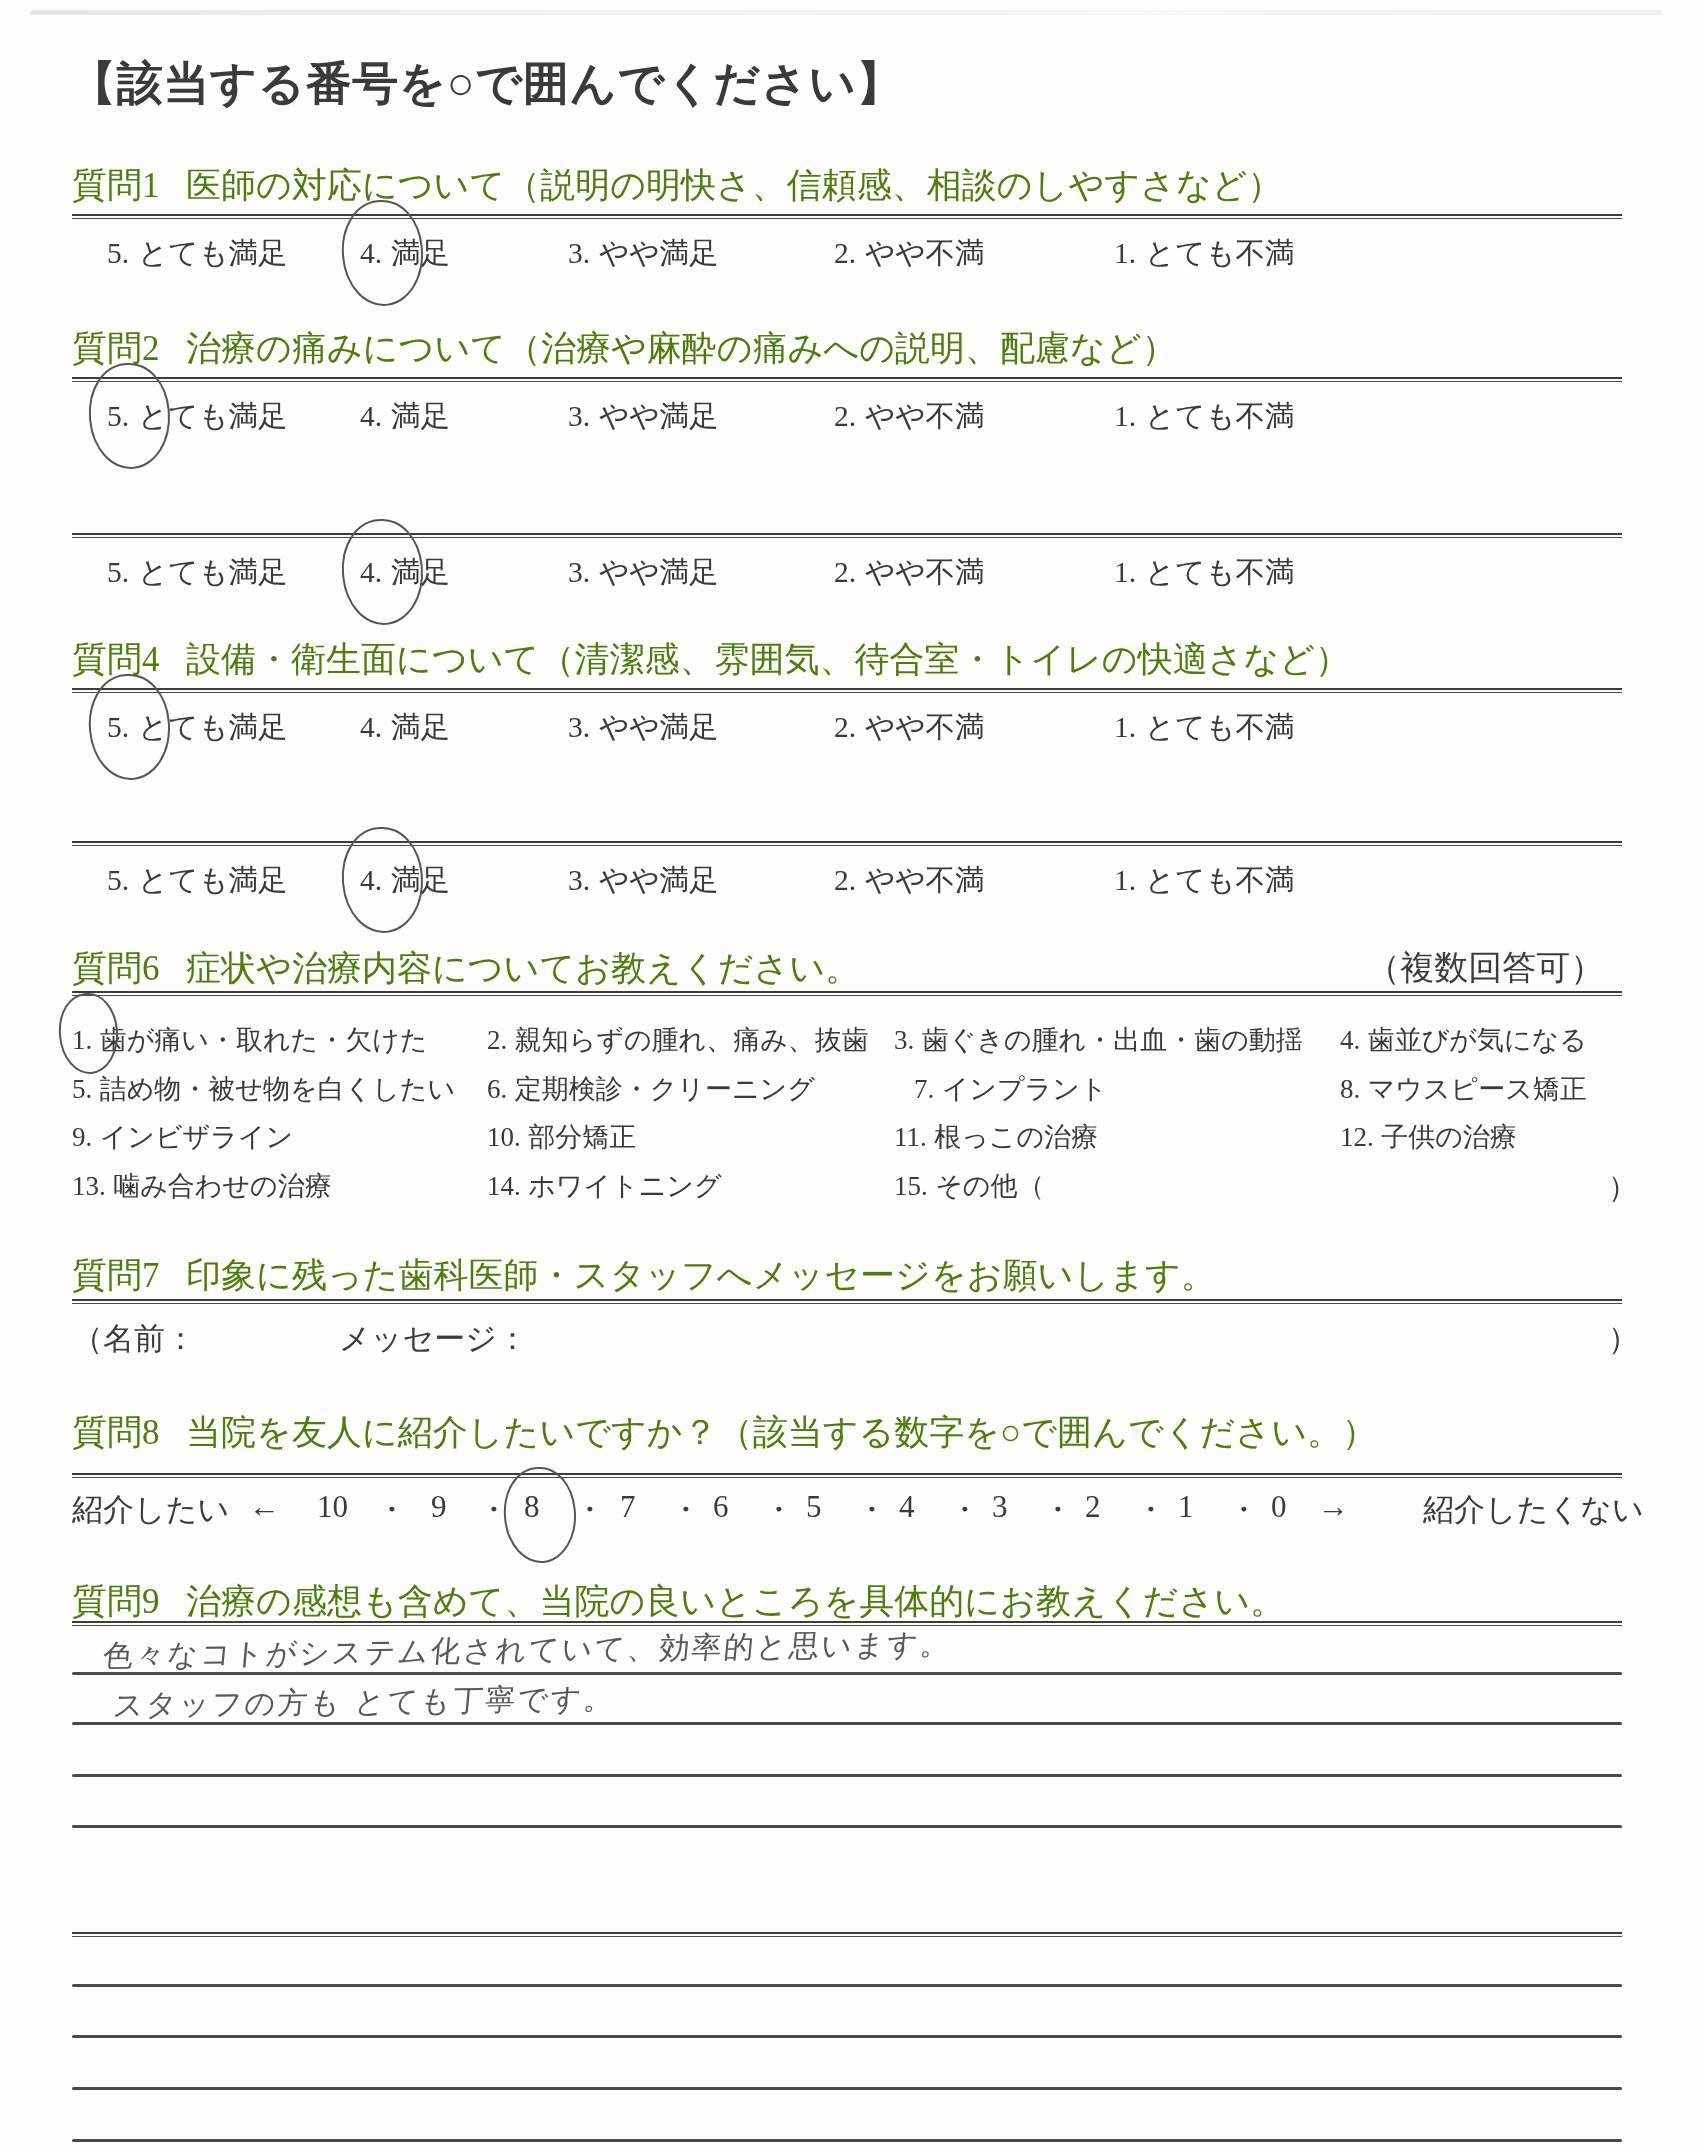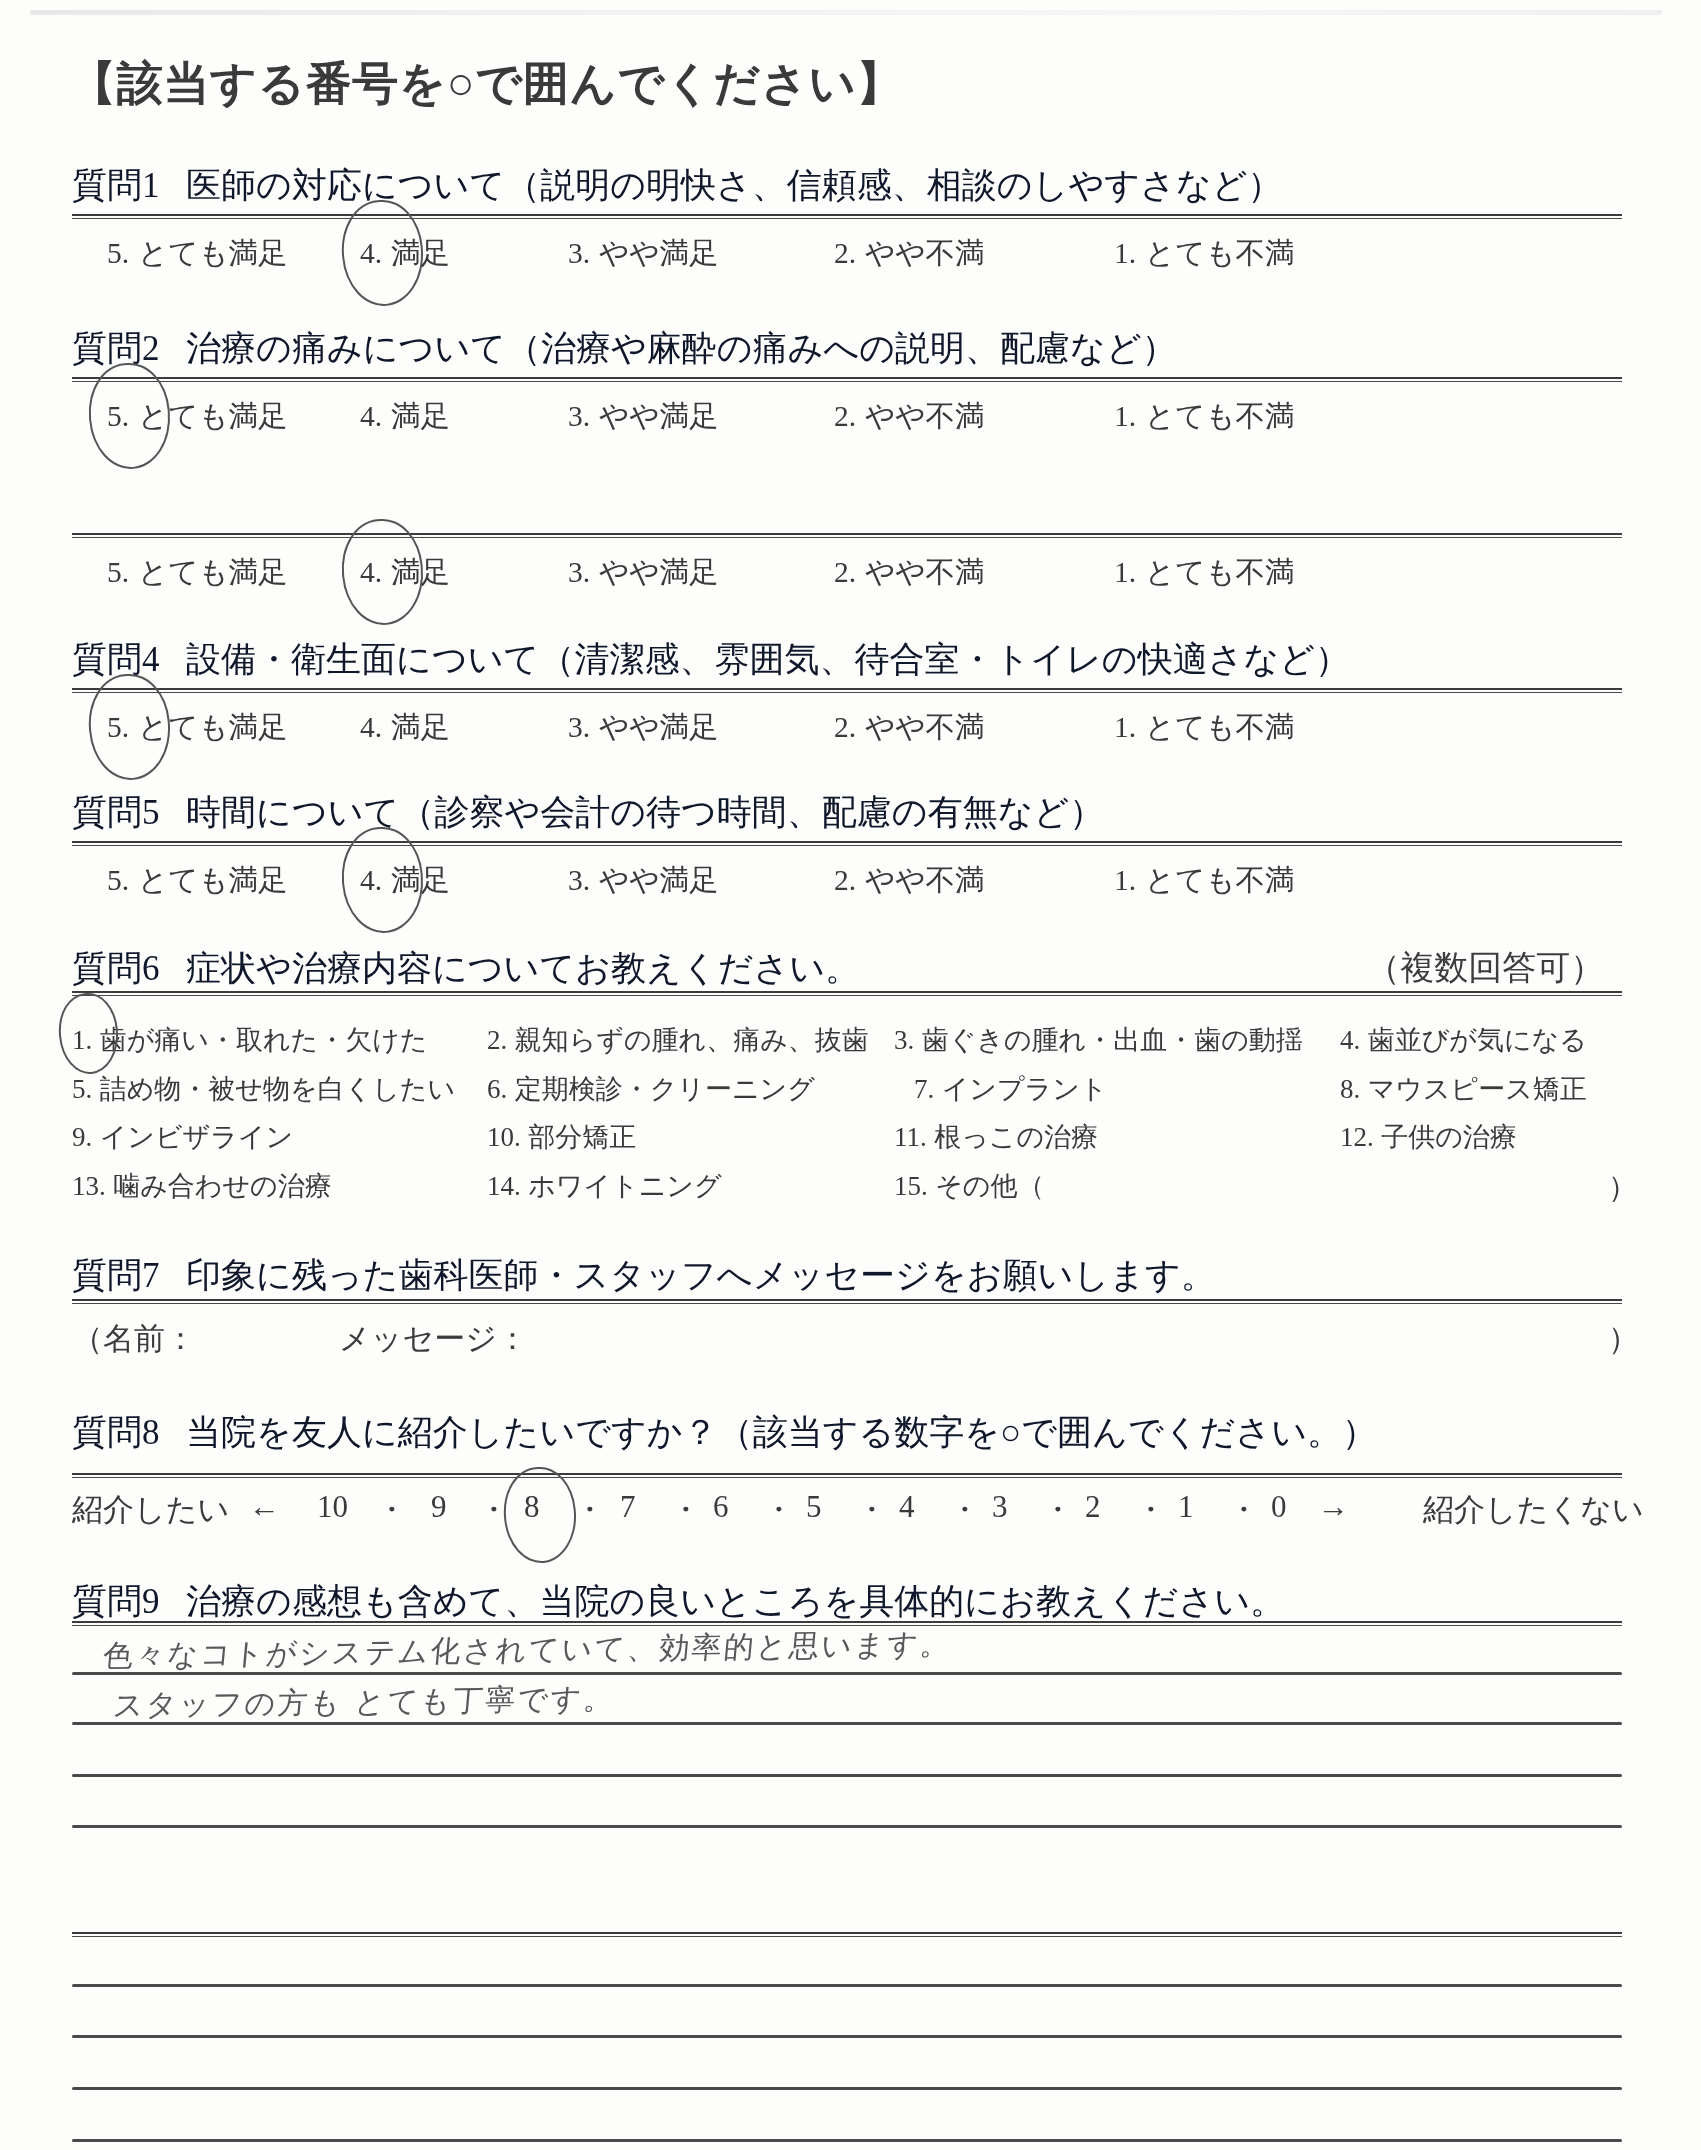--- a/index.html
+++ b/index.html
@@ -12,21 +12,21 @@
   .scan-edge{
     position:absolute;top:10.3px;left:29.5px;width:1632px;height:5.2px;
     background:linear-gradient(90deg,#d9d9d9 0%,#e9e9e9 30%,#f2f2f2 70%,#e7e7e7 100%);
     opacity:.6;border-radius:3px;
   }
   .main-title{
     position:absolute;left:70px;top:53px;margin:0;
     font-size:46px;font-weight:600;color:#3a3a3a;letter-spacing:0.7px;white-space:nowrap;
   }
   section{position:absolute;left:72px;width:1550px;}
-  .q-title{position:absolute;left:0;top:0;font-size:35px;color:#0f172a;white-space:nowrap;}
+  .q-title{position:absolute;left:0;top:0;font-size:35px;color:#4d7c0f;white-space:nowrap;}
   .q-label{margin-right:26.6px;}
   .q-note{position:absolute;right:17.7px;top:0;font-size:34px;color:#3c3c3c;}
   .rule{
     position:absolute;left:0;width:1550px;height:2.2px;
     border-top:2.2px solid #3c3c3c;border-bottom:1.5px solid #4a4a4a;background:transparent;
   }
   .aline{position:absolute;left:0;width:1550px;height:3px;background:#4a4a4a;border-radius:1.5px;}
   
   .opts{position:absolute;left:0;width:1550px;height:52px;}
   .opt{position:absolute;top:0;font-size:29.5px;color:#3a3a3a;white-space:nowrap;}
@@ -112,23 +112,20 @@
     <div class="opts" style="top:72px;">
       <span class="opt o1 circled"><span class="num">5.</span><span>とても満足</span><span class="circle-mark"></span></span>
       <span class="opt o2"><span class="num">4.</span><span>満足</span></span>
       <span class="opt o3"><span class="num">3.</span><span>やや満足</span></span>
       <span class="opt o4"><span class="num">2.</span><span>やや不満</span></span>
       <span class="opt o5"><span class="num">1.</span><span>とても不満</span></span>
     </div>
   </section>
 
   <section style="top:789px;height:133px;">
-    <div class="q-title">
-      <span class="q-label">質問5</span><span>時間について（診察や会計の待つ時間、配慮の有無など）</span>
-    </div>
     <div class="rule" style="top:52px;"></div>
     <div class="opts" style="top:72px;">
       <span class="opt o1"><span class="num">5.</span><span>とても満足</span></span>
       <span class="opt o2 circled"><span class="num">4.</span><span>満足</span><span class="circle-mark"></span></span>
       <span class="opt o3"><span class="num">3.</span><span>やや満足</span></span>
       <span class="opt o4"><span class="num">2.</span><span>やや不満</span></span>
       <span class="opt o5"><span class="num">1.</span><span>とても不満</span></span>
     </div>
   </section>
 

